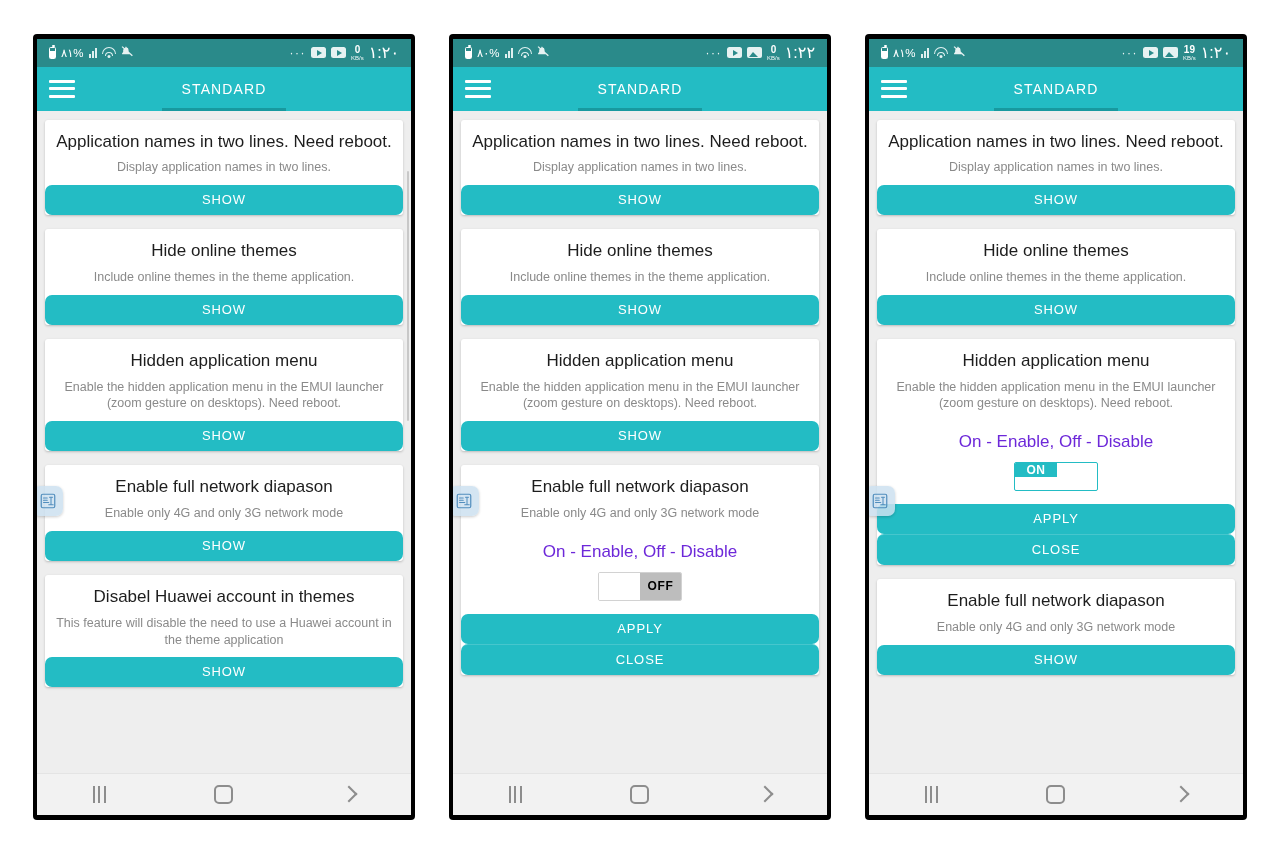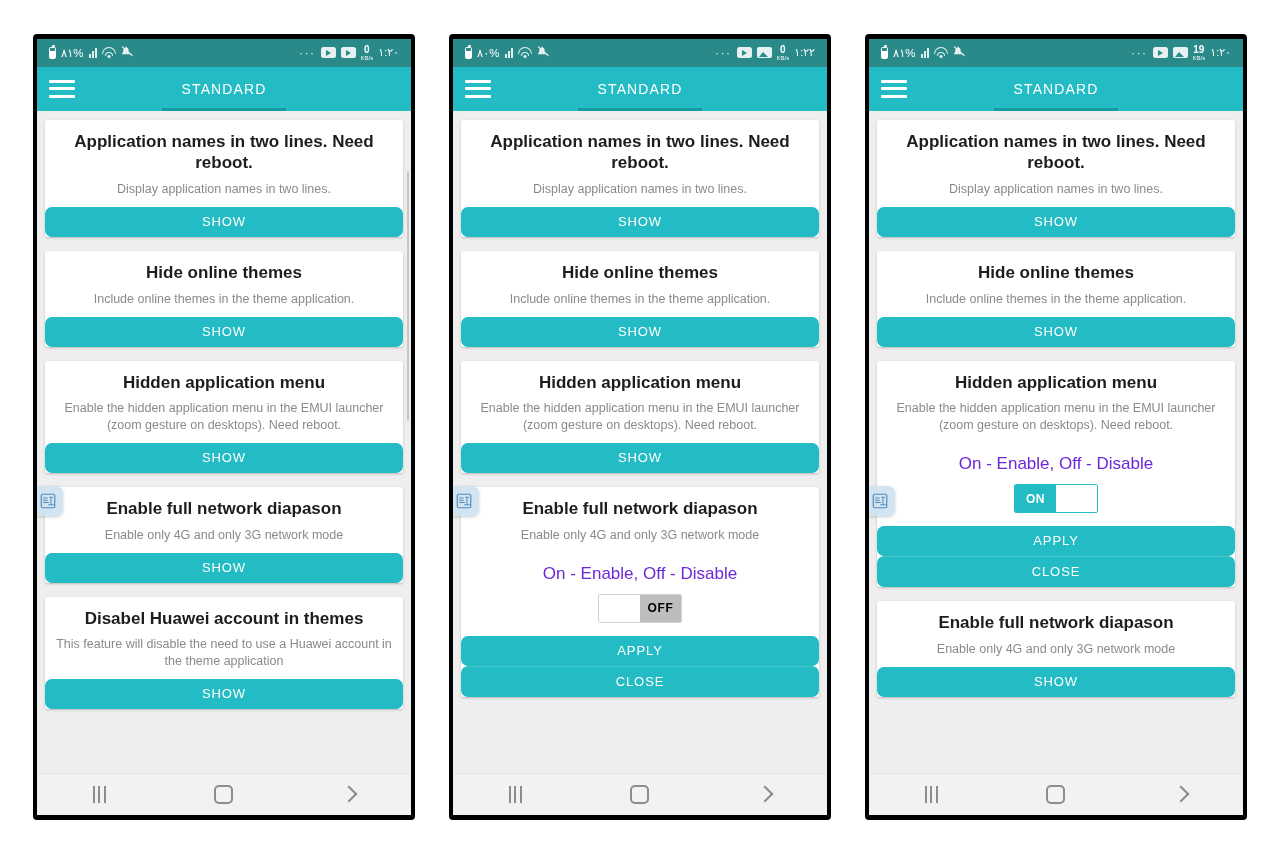--- a/index.html
+++ b/index.html
@@ -94,21 +94,21 @@
     position: relative; overflow:hidden;
   }
   .sb-img::after{
     content:""; position:absolute; left:2px; bottom:1px;
     width:0;height:0;border-left:4px solid transparent;border-right:5px solid transparent;
     border-bottom:5px solid #2a8a8a;
   }
   .sb-net { display: flex; flex-direction: column; align-items: center; line-height: 1; }
   .sb-net b { font-size: 10px; font-weight: 700; }
   .sb-net s { font-size: 6px; text-decoration: none; opacity: .95; }
-  .sb-time { font-size: 11px; letter-spacing: -0.3px; }
+  .sb-time { font-size: 16px; letter-spacing: -0.3px; }
 
   
   .appbar {
     height: 44px; flex: 0 0 44px;
     background: #23bcc4;
     display: flex; align-items: center;
     position: relative;
   }
   .hamburger {
     width: 40px; margin-left: 12px;
@@ -139,21 +139,21 @@
   .card {
     background: #ffffff;
     border-radius: 3px;
     box-shadow: 0 1px 2.5px rgba(0,0,0,.22);
     margin-bottom: 14px;
     overflow: hidden;
   }
   .card-body { padding: 11px 10px 9px 10px; text-align: center; }
   .card-title {
     font-size: 17px; color: #1d1d1d; line-height: 1.28;
-    font-weight: 700;
+    font-weight: 400;
   }
   .card-sub {
     font-size: 12.5px; color: #8a8a8a; line-height: 1.35; margin-top: 7px;
   }
   .card-action {
     background: #23bcc4;
     color: #ffffff;
     font-size: 13px; letter-spacing: .9px;
     text-align: center;
     padding: 7px 0 8px 0;
@@ -170,21 +170,21 @@
     display: inline-flex; width: 84px; height: 29px; cursor: pointer;
     border-radius: 2px; overflow: hidden;
   }
   .toggle .knob { width: 42px; background: #ffffff; }
   .toggle .track {
     width: 42px; display: flex; align-items: center; justify-content: center;
     font-size: 12px; font-weight: 700; letter-spacing: .6px;
   }
   .toggle.off { border: 1px solid #d2d2d2; }
   .toggle.off .track { background: #bdbdbd; color: #000000; }
-  .toggle.on { border: 1px solid #23bcc4; flex-direction: row; justify-content: space-between; }
+  .toggle.on { border: 1px solid #23bcc4; flex-direction: column; justify-content: space-between; }
   .toggle.on .track { background: #23bcc4; color: #ffffff; }
 
   
   .float-widget {
     position: absolute; left: -4px;
     width: 30px; height: 30px;
     border-radius: 7px;
     background: rgba(205,225,240,.85);
     box-shadow: 0 1px 3px rgba(0,0,0,.2);
     display: flex; align-items: center; justify-content: center;

